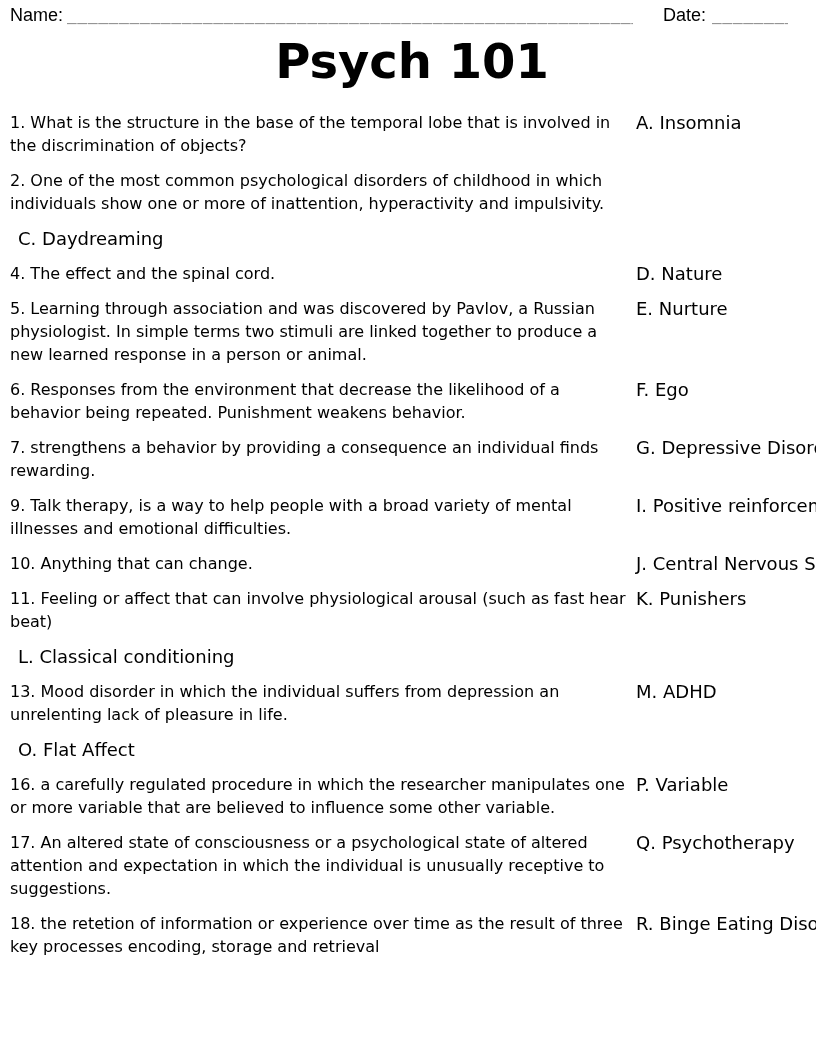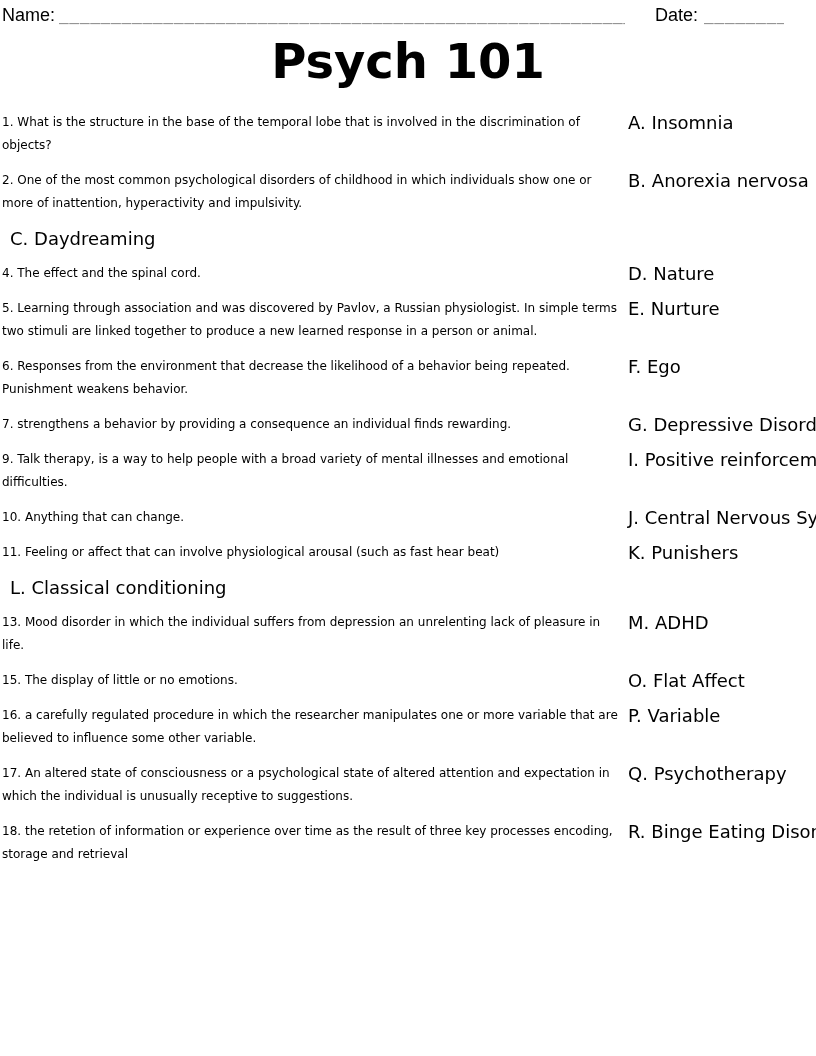--- a/index.html
+++ b/index.html
@@ -9,20 +9,21 @@
   }
   .page {
     position: relative;
     width: 816px;
     height: 1054px;
     background: #ffffff;
     overflow: hidden;
     box-sizing: border-box;
     color: #000000;
     font-family: "DejaVu Sans", sans-serif;
+    padding-left: 8px;
   }
   
   .header {
     display: flex;
     align-items: baseline;
     padding: 5px 28px 0 2px;
     font-family: "Liberation Sans", sans-serif;
     font-size: 18px;
     line-height: 20px;
   }
@@ -61,21 +62,21 @@
     padding-left: 2px;
   }
   .row {
     display: flex;
     align-items: flex-start;
     margin-bottom: 12px;
   }
   .q {
     flex: 0 0 618px;
     width: 618px;
-    font-size: 12px;
+    font-size: 16px;
     line-height: 23px;
   }
   .a {
     margin-left: 8px;
     font-size: 18px;
     line-height: 23px;
     white-space: nowrap;
   }
 </style>
 </head>
@@ -94,21 +95,20 @@
 
   <div class="rows">
 
     <div class="row">
       <div class="q"><span>1.</span> <span>What is the structure in the base of the temporal lobe that is involved in the discrimination of objects?</span></div>
       <div class="a"><span>A.</span> <span>Insomnia</span></div>
     </div>
 
     <div class="row">
       <div class="q"><span>2.</span> <span>One of the most common psychological disorders of childhood in which individuals show one or more of inattention, hyperactivity and impulsivity.</span></div>
-      <div class="a"><span>B.</span> <span>Anorexia nervosa</span></div>
     </div>
 
     <div class="row">
       <div class="a"><span>C.</span> <span>Daydreaming</span></div>
     </div>
 
     <div class="row">
       <div class="q"><span>4.</span> <span>The effect and the spinal cord.</span></div>
       <div class="a"><span>D.</span> <span>Nature</span></div>
     </div>
@@ -148,21 +148,20 @@
       <div class="a"><span>L.</span> <span>Classical conditioning</span></div>
     </div>
 
     <div class="row">
       <div class="q"><span>13.</span> <span>Mood disorder in which the individual suffers from depression an unrelenting lack of pleasure in life.</span></div>
       <div class="a"><span>M.</span> <span>ADHD</span></div>
     </div>
 
 
     <div class="row">
-      <div class="q"><span>15.</span> <span>The display of little or no emotions.</span></div>
       <div class="a"><span>O.</span> <span>Flat Affect</span></div>
     </div>
 
     <div class="row">
       <div class="q"><span>16.</span> <span>a carefully regulated procedure in which the researcher manipulates one or more variable that are believed to influence some other variable.</span></div>
       <div class="a"><span>P.</span> <span>Variable</span></div>
     </div>
 
     <div class="row">
       <div class="q"><span>17.</span> <span>An altered state of consciousness or a psychological state of altered attention and expectation in which the individual is unusually receptive to suggestions.</span></div>

